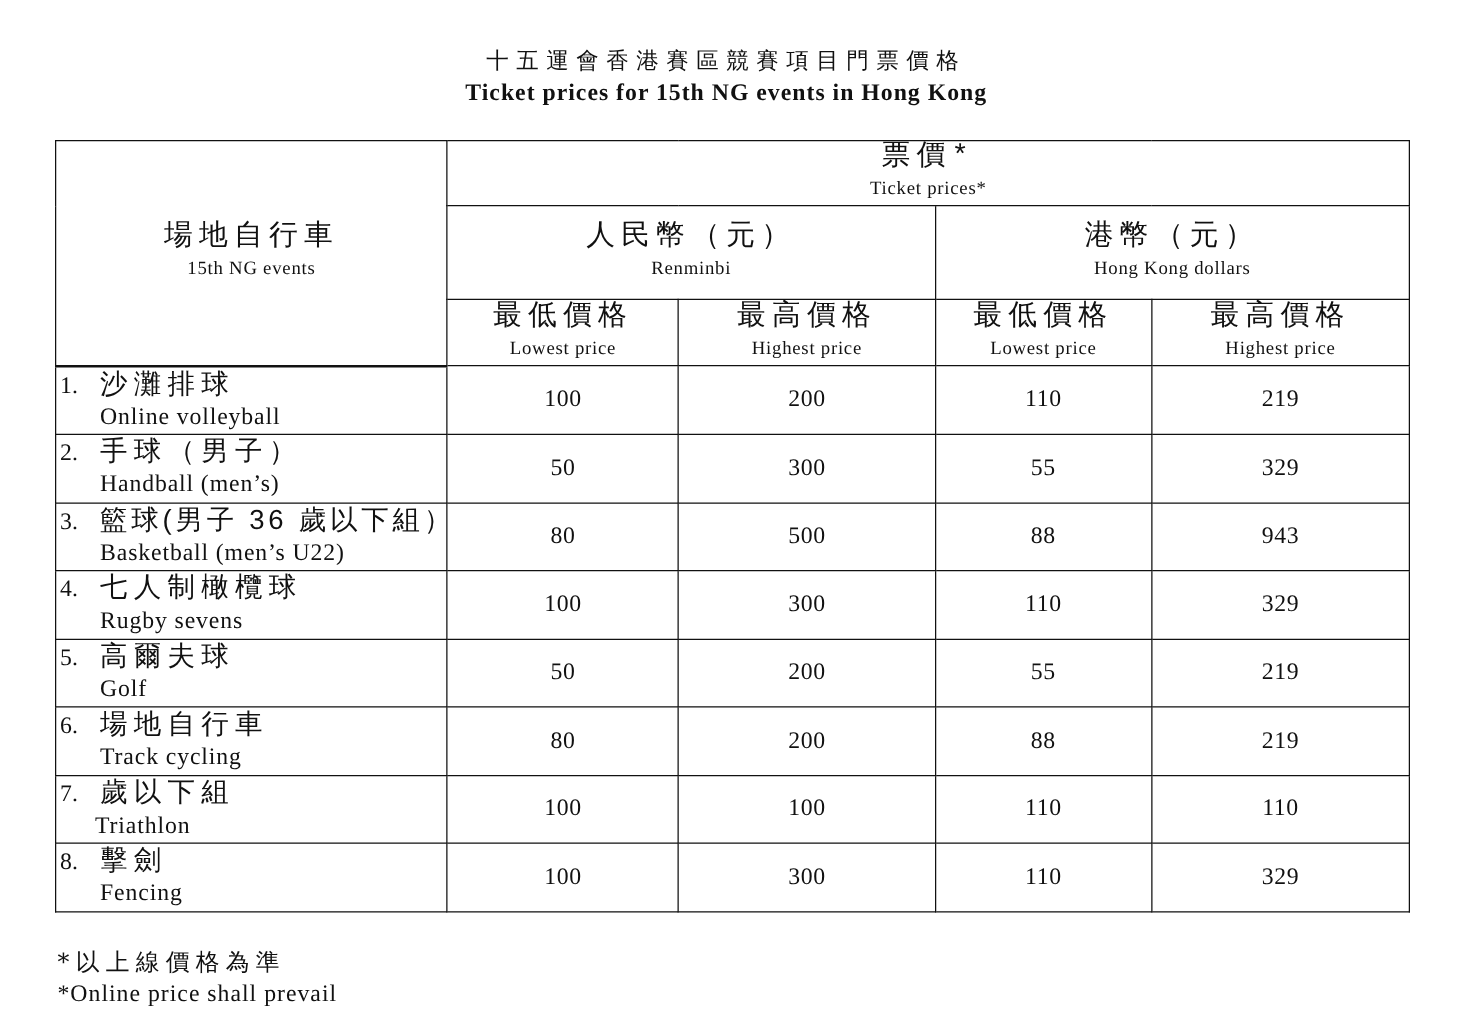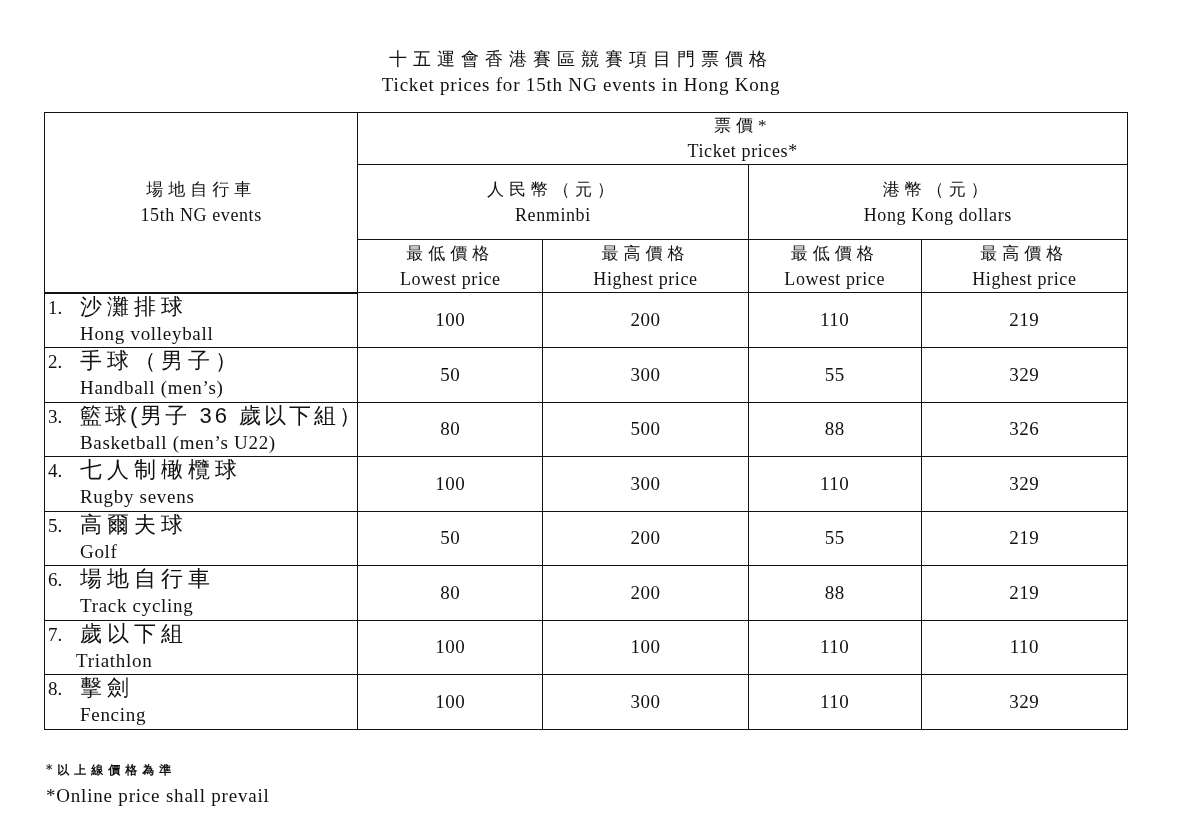--- a/index.html
+++ b/index.html
@@ -11,33 +11,33 @@
       width: 1179px;
       height: 817px;
       position: relative;
       overflow: hidden;
       font-family: "Liberation Serif", "DejaVu Serif", serif;
       color: #111111;
     }
     .title-block {
       position: absolute;
       left: 0;
-      top: 46px;
+      top: 36px;
       width: 1162px;
       text-align: center;
     }
     .title-zh {
       font-size: 18px;
       letter-spacing: 6px;
       line-height: 26px;
       font-family: "DejaVu Serif", serif;
     }
     .title-en {
       font-size: 19px;
-      font-weight: normal;
+      font-weight: bold;
       letter-spacing: 0.8px;
       line-height: 26px;
     }
     table.prices {
       position: absolute;
       left: 44px;
       top: 112px;
       border-collapse: collapse;
       table-layout: fixed;
       width: 1084px;
@@ -53,28 +53,28 @@
     .col-rmb-low { width: 185px; }
     .col-rmb-high { width: 205px; }
     .col-hkd-low { width: 173px; }
     .col-hkd-high { width: 206px; }
     .h-ticket { height: 51px; }
     .h-currency { height: 75px; }
     .h-sub { height: 53px; margin-left: 23px; }
     .h-sub-row th { border-bottom: 2px solid #111; }
     .zh {
       display: block;
-      font-family: Liberation Serif, serif;
-      font-size: 17px;
+      font-family: Liberation Mono, monospace;
+      font-size: 23px;
       letter-spacing: 5px;
       line-height: 25px;
     }
     .en {
       display: block;
-      font-size: 18px;
+      font-size: 15px;
       letter-spacing: 0.6px;
       line-height: 26px;
     }
     .light-border-l { border-left: 1px solid #888 !important; }
     tr.data-row td { height: 53.5px; }
     td.event-cell {
       text-align: left !important;
       padding-left: 3px !important;
       position: relative;
     }
@@ -103,24 +103,23 @@
       font-size: 19px;
       letter-spacing: 0.5px;
     }
     .footnote {
       position: absolute;
       left: 46px;
       top: 757px;
     }
     .fn-zh {
       font-family: "DejaVu Serif", serif;
-      font-size: 12px;
+      font-size: 19px;
       letter-spacing: 5px;
       line-height: 26px;
-      font-weight: bold;
     }
     .fn-en {
       font-size: 19px;
       letter-spacing: 0.8px;
       line-height: 26px;
       font-family: Liberation Serif, serif;
     }
   </style>
 </head>
 <body>
@@ -175,21 +174,21 @@
       <th>
         <span class="zh">最高價格</span>
         <span class="en">Highest price</span>
       </th>
     </tr>
   </thead>
   <tbody>
     <tr class="data-row">
       <td class="event-cell">
         <span class="ev-line1"><span class="ev-num">1.</span><span class="ev-zh">沙灘排球</span></span>
-        <span class="ev-en">Hong volleyball</span>
+        <span class="ev-en">Online volleyball</span>
       </td>
       <td class="num">100</td>
       <td class="num light-border-l">200</td>
       <td class="num light-border-l">110</td>
       <td class="num">219</td>
     </tr>
     <tr class="data-row">
       <td class="event-cell">
         <span class="ev-line1"><span class="ev-num">2.</span><span class="ev-zh">手球（男子）</span></span>
         <span class="ev-en">Handball (men’s)</span>
@@ -200,21 +199,21 @@
       <td class="num">329</td>
     </tr>
     <tr class="data-row">
       <td class="event-cell">
         <span class="ev-line1"><span class="ev-num">3.</span><span class="ev-zh" style="letter-spacing:3px;">籃球(男子 36 歲以下組）</span></span>
         <span class="ev-en">Basketball (men’s U22)</span>
       </td>
       <td class="num">80</td>
       <td class="num light-border-l">500</td>
       <td class="num light-border-l">88</td>
-      <td class="num">326</td>
+      <td class="num">943</td>
     </tr>
     <tr class="data-row">
       <td class="event-cell">
         <span class="ev-line1"><span class="ev-num">4.</span><span class="ev-zh">七人制橄欖球</span></span>
         <span class="ev-en">Rugby sevens</span>
       </td>
       <td class="num">100</td>
       <td class="num light-border-l">300</td>
       <td class="num light-border-l">110</td>
       <td class="num">329</td>

